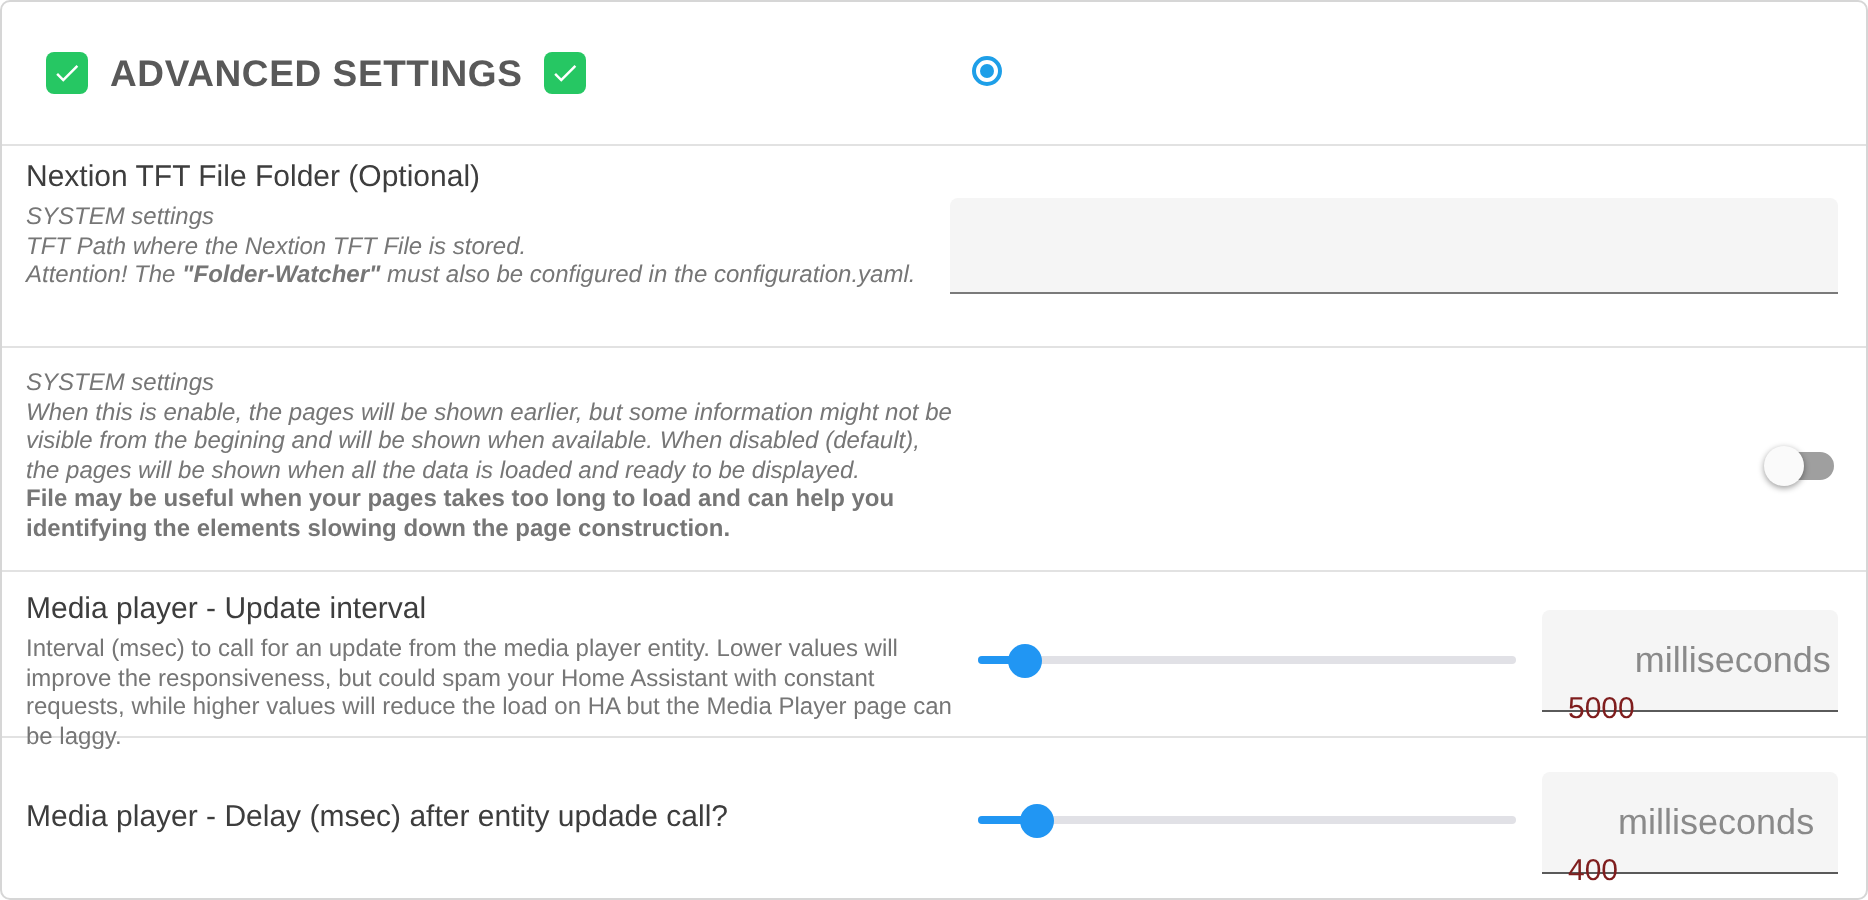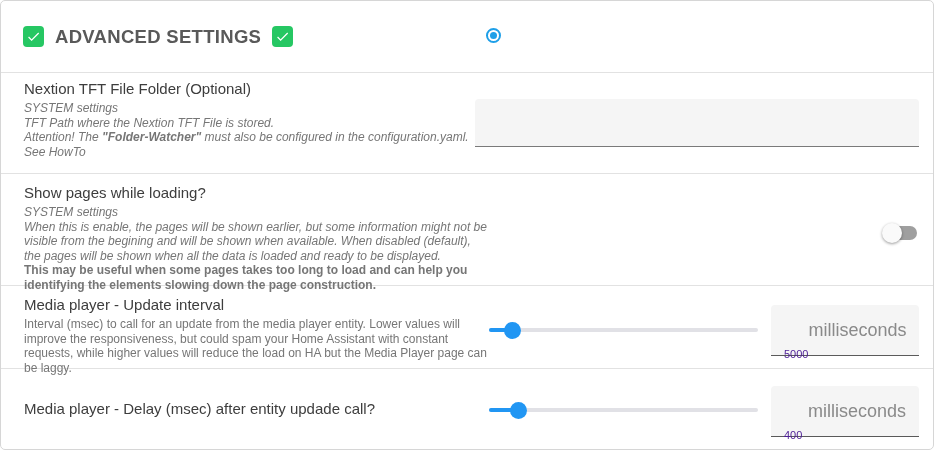--- a/index.html
+++ b/index.html
@@ -50,21 +50,21 @@
     background: #fff;
     display: flex; align-items: center; justify-content: center;
   }
   .radio .dot {
     width: 7px; height: 7px;
     border-radius: 50%;
     background: #1e9fe8;
   }
 
   
-  .section { position: relative; padding-left: 23px; }
+  .section { position: relative; padding-left: 12px; }
   .sec-1 { height: 101px; border-bottom: 1px solid #e2e2e2; padding-top: 7px; }
   .sec-2 { height: 112px; border-bottom: 1px solid #e2e2e2; padding-top: 10px; }
   .sec-3 { height: 83px;  border-bottom: 1px solid #e2e2e2; padding-top: 10px; }
   .sec-4 { height: 82px;  padding-top: 31px; }
 
   .sec-title {
     font-size: 15px;
     color: #3d3d3d;
     margin-bottom: 4px;
     max-width: 465px;
@@ -152,21 +152,21 @@
     background: #f5f5f5;
     border-bottom: 1px solid #5a5a5a;
     border-radius: 4px 4px 0 0;
     display: flex;
     align-items: center;
     justify-content: space-between;
     padding: 0 13px;
   }
   .sec-3 .value-box { top: 19px; }
   .sec-4 .value-box { top: 17px; }
-  .value-num  { font-size: 11px; color: #4c1d95; margin-top: 48px; }
+  .value-num  { font-size: 15px; color: #7f1d1d; margin-top: 48px; }
   .value-unit { font-size: 18px; color: #8a8a8a; }
 </style>
 </head>
 <body>
 
 <div class="panel">
 
   <div class="header">
     <span class="checkbox">
       <svg viewBox="0 0 24 24">
@@ -183,31 +183,29 @@
         <span class="dot"></span>
       </span>
   </div>
 
   <div class="section sec-1">
     <div class="sec-title">Nextion TFT File Folder (Optional)</div>
     <div class="desc italic">
       <div>SYSTEM settings</div>
       <div>TFT Path where the Nextion TFT File is stored.</div>
       <div><span>Attention! The </span><span class="bold">"Folder-Watcher"</span><span> must also be configured in the configuration.yaml.</span></div>
-      <div>See HowTo</div>
     </div>
     <input class="tft-input" type="text" value="" style="">
   </div>
 
   <div class="section sec-2">
-    <div class="sec-title">Show pages while loading?</div>
     <div class="desc italic">
       <div>SYSTEM settings</div>
       <div>When this is enable, the pages will be shown earlier, but some information might not be visible from the begining and will be shown when available. When disabled (default), the pages will be shown when all the data is loaded and ready to be displayed.</div>
-      <div class="bold" style="font-style:normal">This may be useful when some pages takes too long to load and can help you identifying the elements slowing down the page construction.</div>
+      <div class="bold" style="font-style:normal">File may be useful when your pages takes too long to load and can help you identifying the elements slowing down the page construction.</div>
     </div>
     <div class="toggle">
       <div class="toggle-track"></div>
       <div class="toggle-knob"></div>
     </div>
   </div>
 
   <div class="section sec-3">
     <div class="sec-title">Media player - Update interval</div>
     <div class="desc">Interval (msec) to call for an update from the media player entity. Lower values will improve the responsiveness, but could spam your Home Assistant with constant requests, while higher values will reduce the load on HA but the Media Player page can be laggy.</div>

